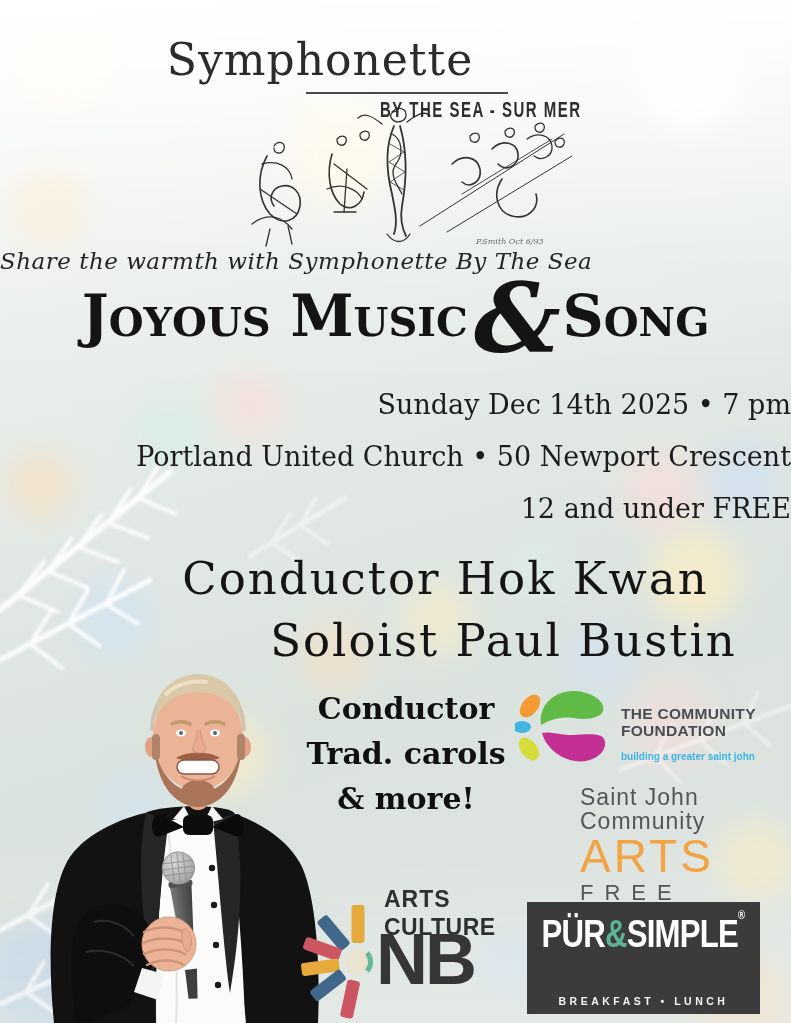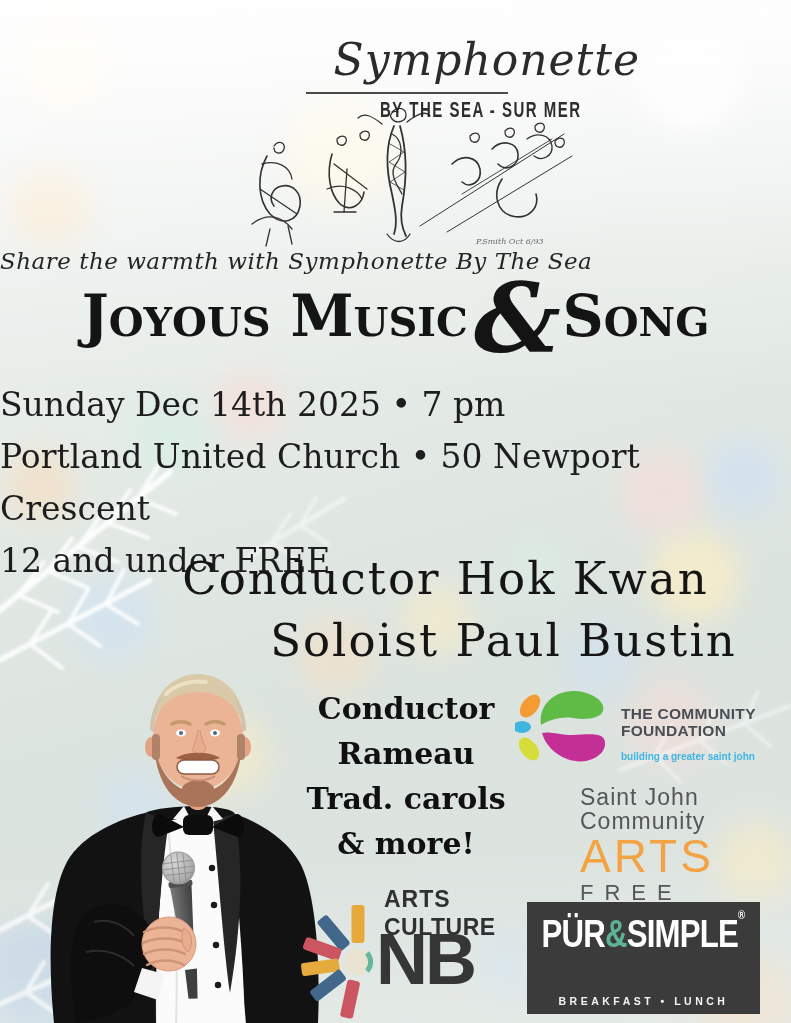--- a/index.html
+++ b/index.html
@@ -6,39 +6,39 @@
   .poster{
     position:relative;width:791px;height:1023px;overflow:hidden;
     background:linear-gradient(165deg,#f6f8f6 0%,#ecf0ed 22%,#e2e9e4 45%,#dbe3de 65%,#dde4e0 82%,#e3e8e4 100%);
     font-family:"DejaVu Serif", serif;color:#1c1c1c;
   }
   .bk{position:absolute;border-radius:50%;filter:blur(14px);}
   .pines{position:absolute;left:0;top:0;}
   .veil{position:absolute;inset:0;pointer-events:none;
     background:linear-gradient(180deg,rgba(255,255,255,.92) 0%,rgba(255,255,255,.6) 11%,rgba(255,255,255,.18) 26%,rgba(255,255,255,0) 40%,rgba(255,255,255,0) 82%,rgba(235,240,237,.35) 100%);}
 
-  .brand-script{position:absolute;left:0;top:34px;width:640px;text-align:right;
-    font-family:"DejaVu Serif",serif;font-style:italic;font-size:44px;color:#2b2b2b;letter-spacing:1px;}
+  .brand-script{position:absolute;left:0;top:34px;width:640px;text-align:center;
+    font-family:"DejaVu Serif",serif;font-size:44px;color:#2b2b2b;letter-spacing:1px;}
   .brand-rule{position:absolute;left:306px;top:92px;width:202px;height:1.5px;background:#4a4a4a;}
   .brand-sub{position:absolute;left:380px;top:97px;width:128px;text-align:right;
     font-family:"Liberation Sans",sans-serif;font-weight:bold;font-size:15px;letter-spacing:1.5px;color:#2e2e2e;
     transform:scaleY(1.45);transform-origin:top;white-space:nowrap;}
 
   .sketch{position:absolute;left:222px;top:94px;}
 
   .kicker{position:absolute;left:0;top:248px;width:791px;
     font-style:italic;font-size:23px;color:#252525;letter-spacing:.5px;}
 
   .title{position:absolute;left:0;top:282px;width:791px;margin:0;text-align:center;white-space:nowrap;
     font-variant:small-caps;font-weight:bold;font-size:57px;color:#141414;letter-spacing:0;}
   .title .amp{display:inline-block;font-style:italic;font-size:96px;line-height:0;
     transform:translateY(16px);margin:0 2px 0 6px;font-variant:normal;}
 
-  .details{position:absolute;left:0;top:379px;width:791px;text-align:left;
-    font-size:33px;line-height:52px;color:#1d1d1d;}
+  .details{position:absolute;left:0;top:379px;width:791px;text-align:right;
+    font-size:27px;line-height:52px;color:#1d1d1d;}
 
   .person{position:absolute;width:791px;text-align:center;font-size:45px;color:#151515;letter-spacing:2px;white-space:nowrap;}
   .conductor{top:552px;transform:translateX(50px);}
   .soloist{top:614px;transform:translateX(108px);}
 
   .repertoire{position:absolute;left:246px;top:686px;width:320px;text-align:center;
     font-weight:bold;font-size:30px;line-height:45px;color:#101010;}
 
   .cf{position:absolute;left:515px;top:683px;width:262px;height:88px;}
   .cf-mark{position:absolute;left:0;top:0;}
@@ -210,21 +210,20 @@
     <div>Sunday Dec 14th 2025 • 7 pm</div>
     <div>Portland United Church • 50 Newport Crescent</div>
     <div>12 and under FREE</div>
   </div>
 
   <div class="person conductor">Conductor Hok Kwan</div>
   <div class="person soloist">Soloist Paul Bustin</div>
 
   <div class="repertoire">
     <div>Conductor</div>
-    <div>Rameau</div>
     <div>Trad. carols</div>
     <div>&amp; more!</div>
   </div>
 
   <div class="cf">
     <svg class="cf-mark" width="100" height="88" viewBox="0 0 100 88">
       <ellipse cx="15" cy="23" rx="8" ry="13" transform="rotate(38 15 23)" fill="#f49b33"></ellipse>
       <ellipse cx="7" cy="44" rx="6" ry="9" transform="rotate(90 7 44)" fill="#3fb5e0"></ellipse>
       <ellipse cx="14" cy="66" rx="8" ry="13" transform="rotate(-38 14 66)" fill="#d6dd3a"></ellipse>
       <path d="M26,42 C23,21 41,7 60,8 C79,9 91,20 88,28 C85,36 70,37 58,35 C44,33 33,38 26,42 Z" fill="#5fbb46"></path>

